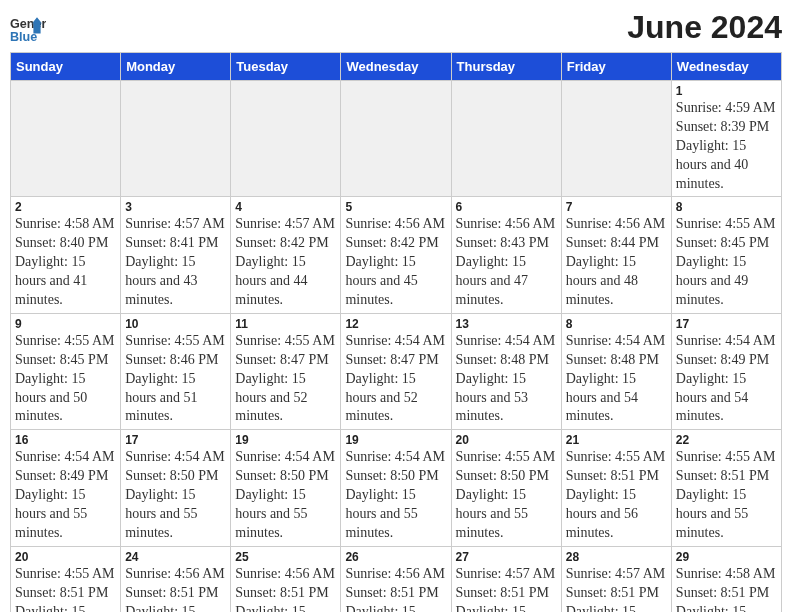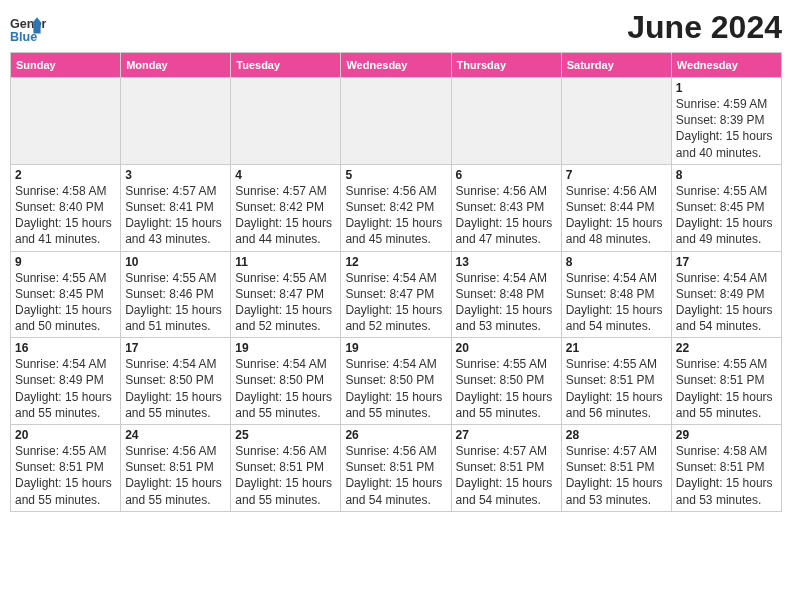--- a/index.html
+++ b/index.html
@@ -37,25 +37,25 @@
     .subtitle {
       font-size: 15px;
       color: #444;
     }
     table {
       width: 100%;
       border-collapse: collapse;
       table-layout: fixed;
     }
     thead tr th {
-      background-color: #ec4899;
+      background-color: #1d4ed8;
       color: #fff;
       text-align: left;
       padding: 6px 5px;
-      font-size: 11px;
+      font-size: 13px;
       font-weight: bold;
       border: 1px solid #ccc;
     }
     tbody tr td {
       vertical-align: top;
       border: 1px solid #ccc;
       padding: 3px 4px;
       font-size: 10.5px;
       color: #333;
       min-height: 70px;
@@ -65,23 +65,24 @@
       background: #f5f5f5;
     }
     .day-number {
       font-size: 12px;
       font-weight: bold;
       color: #222;
       display: block;
       margin-bottom: 1px;
     }
     .day-info {
-      font-size: 12px;
+      font-size: 14px;
       color: #333;
       line-height: 1.35;
+      font-family: Liberation Serif, serif;
     }
     tbody tr:nth-child(odd) td {
       background: #fff;
     }
     tbody tr td.empty {
       background: #f0f0f0;
     }
   </style>
 </head>
 <body>
@@ -100,21 +101,21 @@
 </div>
 
 <table>
   <thead>
     <tr id="header-row">
     <th>Sunday</th>
         <th>Monday</th>
         <th>Tuesday</th>
         <th>Wednesday</th>
         <th>Thursday</th>
-        <th>Saturday</th>
+        <th>Friday</th>
         <th>Wednesday</th>
       </tr>
   </thead>
   <tbody id="calendar-body">
   <tr>
         <td class="empty"></td>
         <td class="empty"></td>
         <td class="empty"></td>
         <td class="empty"></td>
         <td class="empty"></td>

